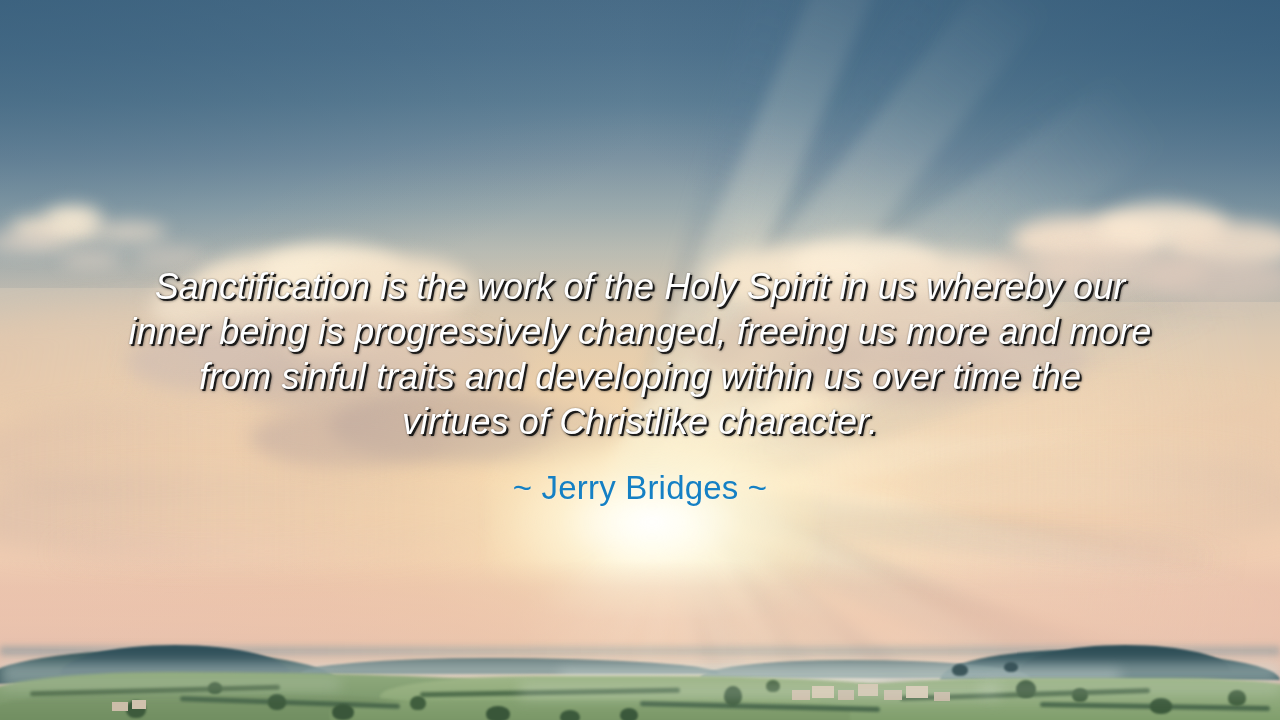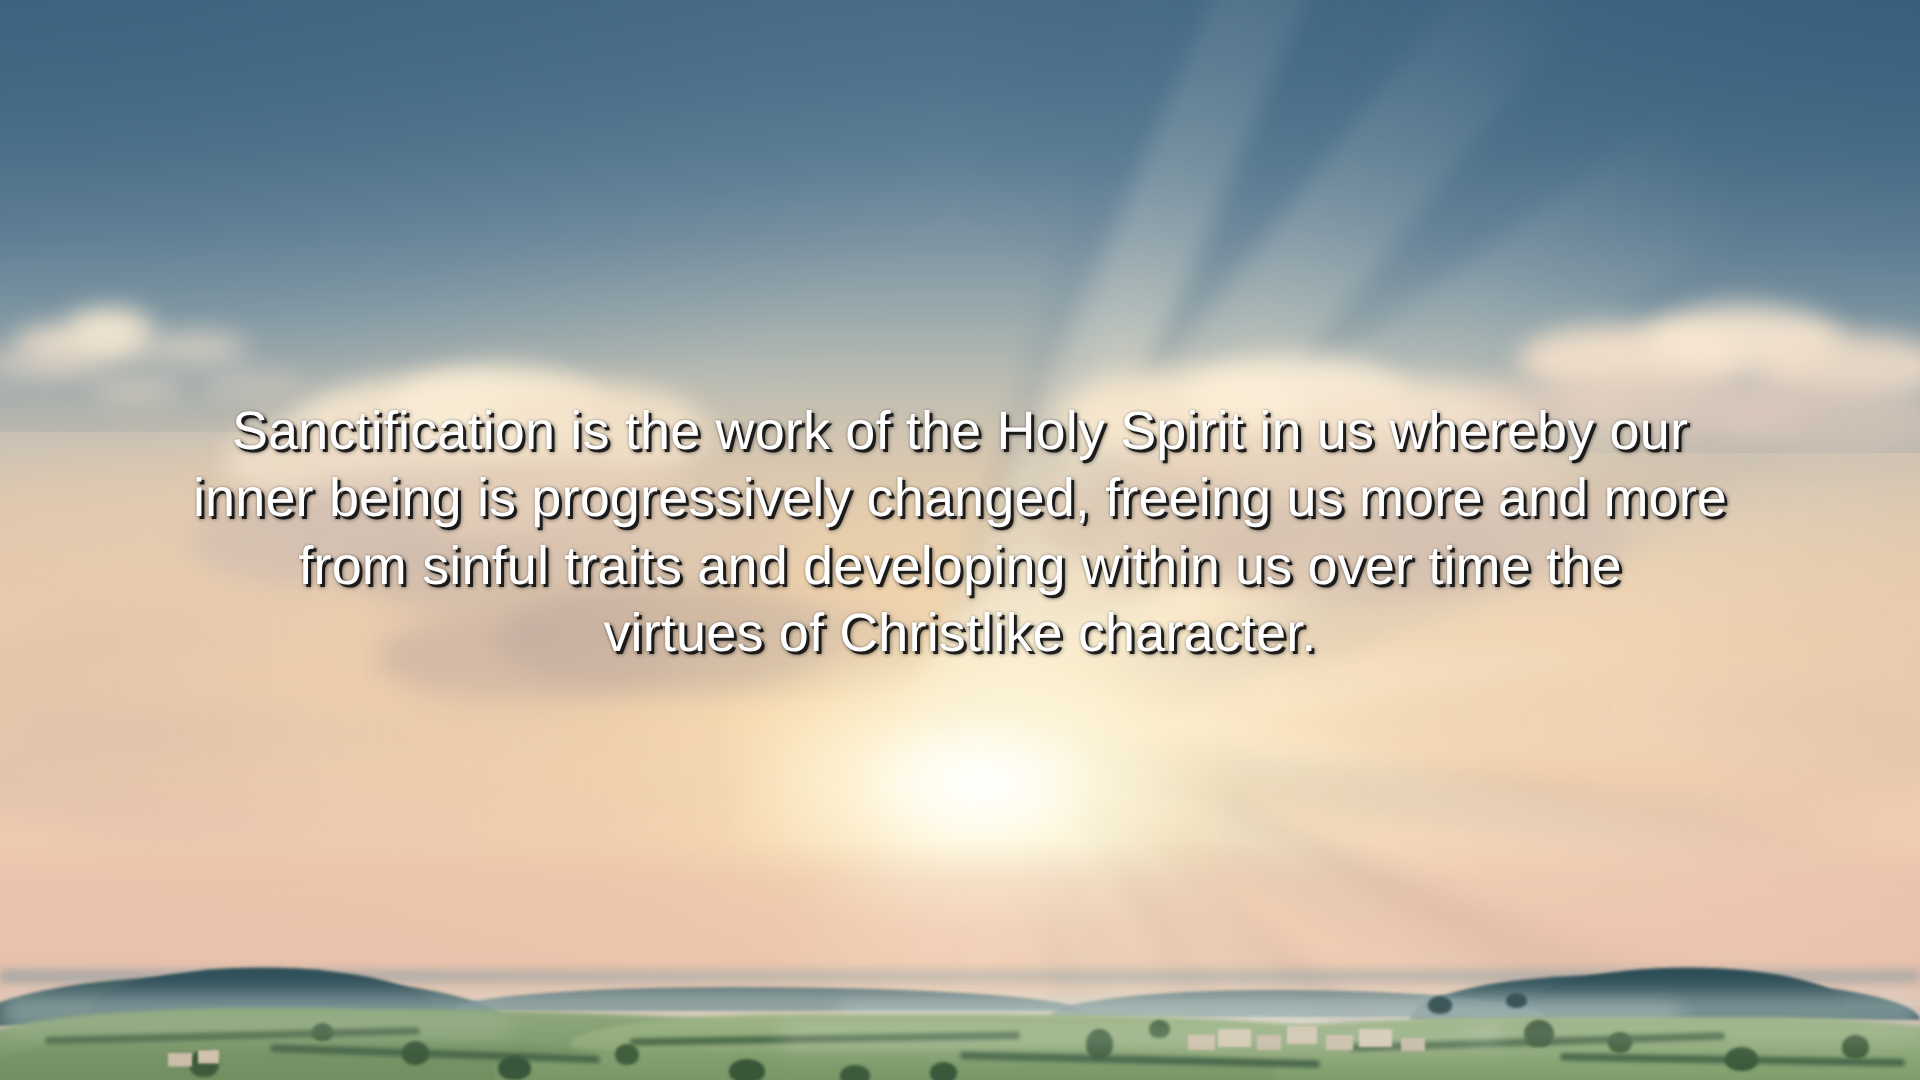--- a/index.html
+++ b/index.html
@@ -178,20 +178,21 @@
   }
 
   
   .quote-block {
     position: absolute;
     left: 0; right: 0;
     top: 264px;
     text-align: center;
     padding: 0 70px;
     box-sizing: border-box;
+    font-style: italic;
   }
   .quote-text {
     margin: 0;
     font-family: "Liberation Sans", sans-serif;
     font-size: 36px;
     line-height: 45px;
     font-weight: 400;
     color: #ffffff;
     letter-spacing: 0.1px;
     text-shadow:
@@ -381,14 +382,15 @@
     <div class="mist" style="left:980px;top:684px;width:300px;height:18px;background:linear-gradient(to bottom,rgba(226,232,228,0.40),rgba(218,226,222,0.12),rgba(216,224,220,0));"></div>
   </div>
 
   <div class="quote-block">
     <p class="quote-text">Sanctification is the work of the Holy Spirit in us whereby our
 inner being is progressively changed, freeing us more and more
 from sinful traits and developing within us over time the
 virtues of Christlike character.</p>
   </div>
 
+  <p class="attribution">~ Jerry Bridges ~</p>
 
 </div>
 
 </body></html>

